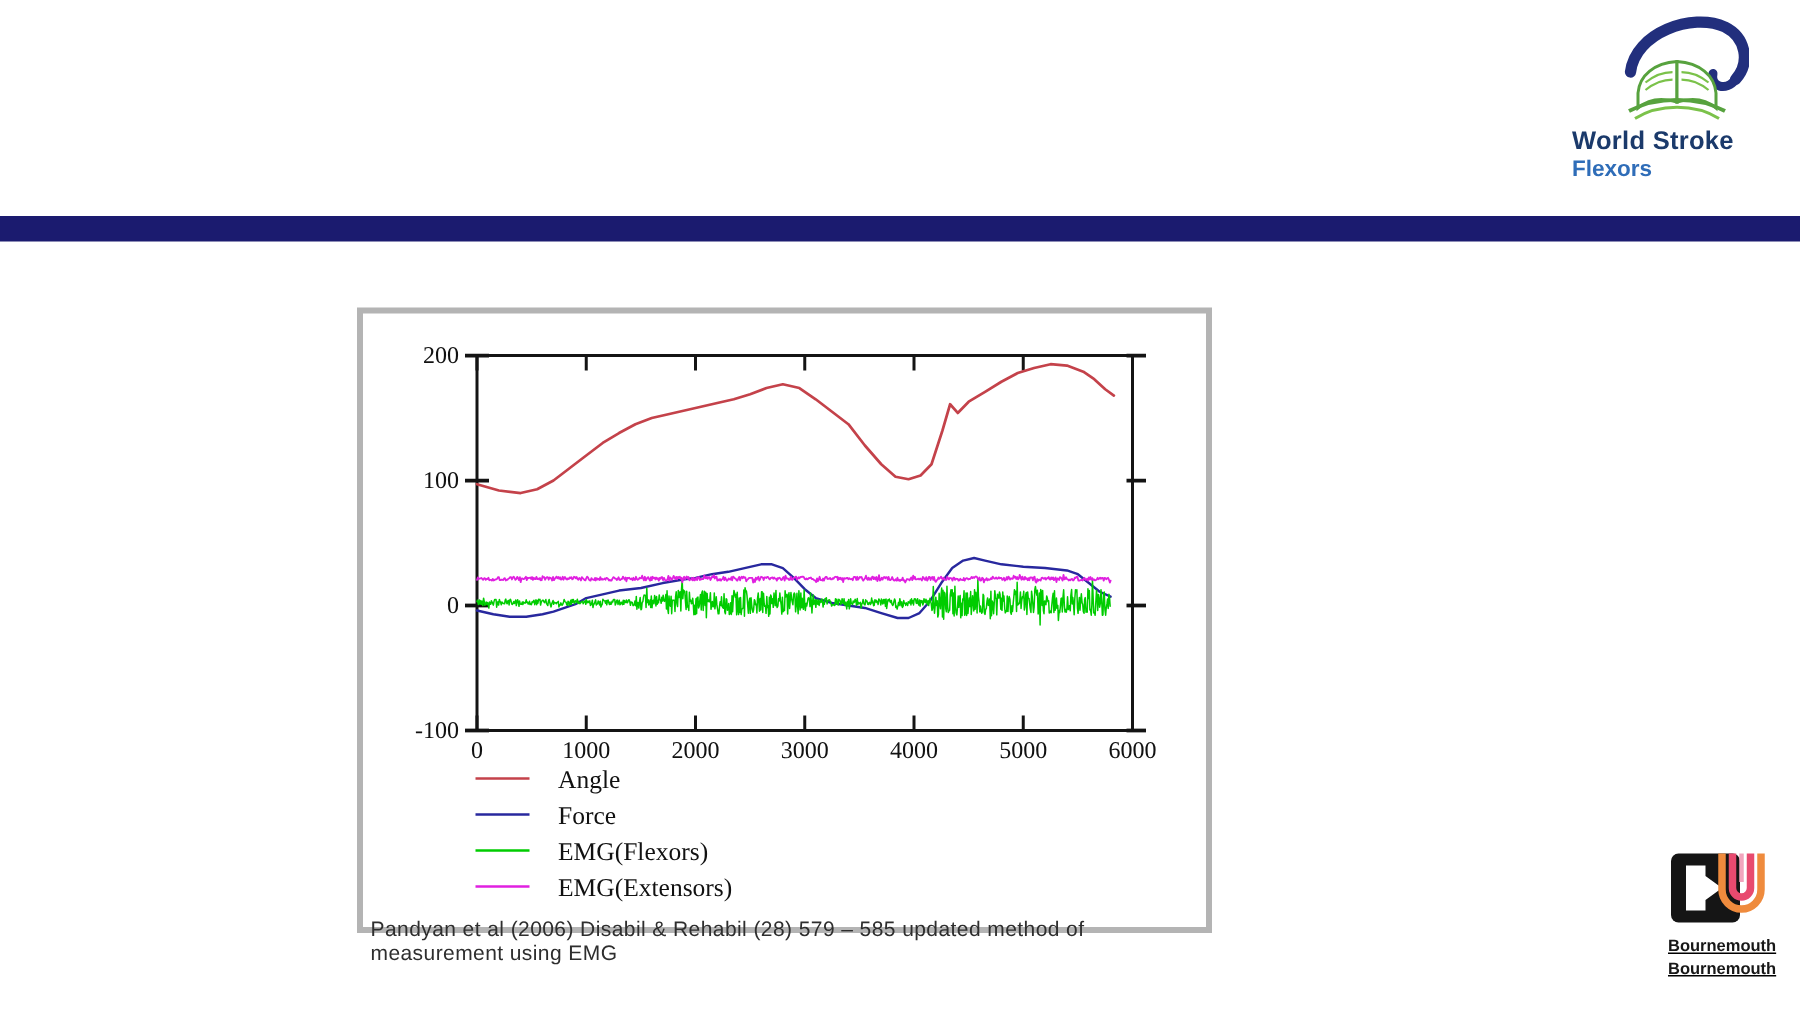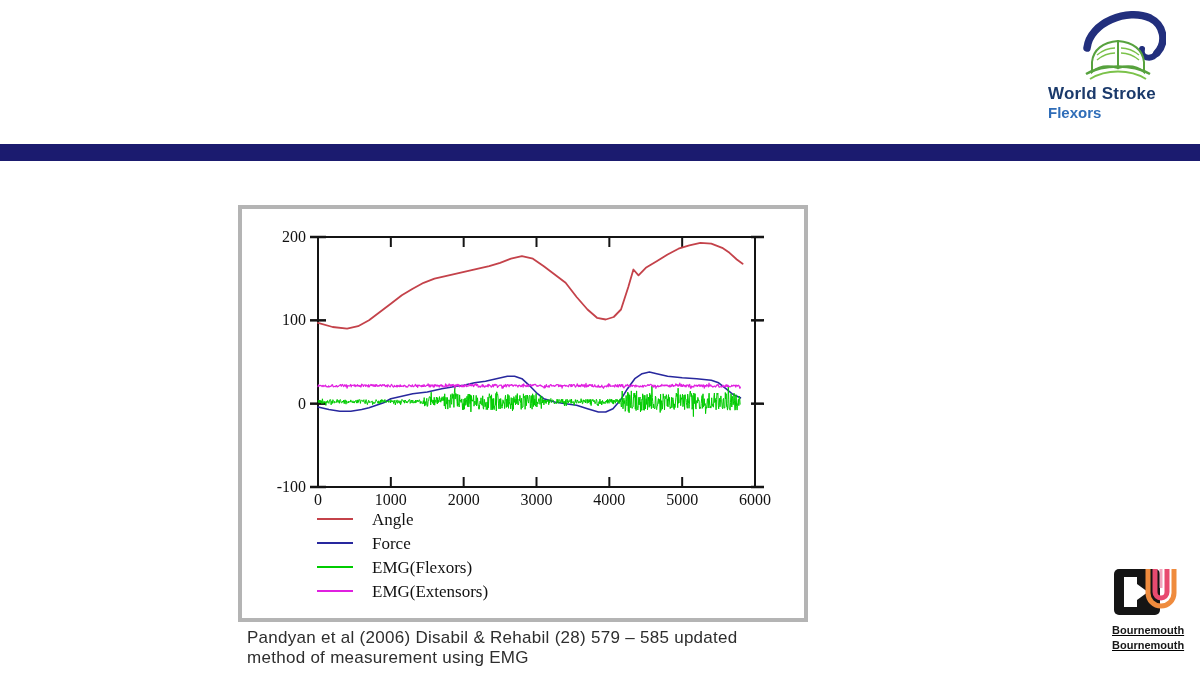--- a/index.html
+++ b/index.html
@@ -15,21 +15,21 @@
   .wsa-l1{font-size:17px;font-weight:bold;letter-spacing:.2px;margin-top:-2px;}
   .wsa-l2{font-size:15px;font-weight:bold;margin-top:0px;}
 
   
   .chart-panel{position:absolute;left:238px;top:205px;width:562px;height:409px;
                border:4px solid #b4b4b4;background:#ffffff;}
   #chart{display:block;width:562px;height:409px;}
   #chart text.axis{font-family:"Liberation Serif","DejaVu Serif",serif;font-size:16px;fill:#111;}
   #chart text.legend{font-family:"Liberation Serif","DejaVu Serif",serif;font-size:17px;fill:#111;}
 
-  .citation{position:absolute;left:247px;top:628px;width:540px;font-size:17px;
+  .citation{position:absolute;left:247px;top:611px;width:540px;font-size:14px;
             letter-spacing:.28px;color:#2e2e2e;}
 
   
   .bu{position:absolute;left:1112px;top:566px;width:100px;text-decoration:underline;}
   .bu-text{margin-top:2px;font-size:11px;font-weight:bold;color:#181818;line-height:12.5px;}
 </style>
 </head>
 <body>
 
 <div class="slide">

